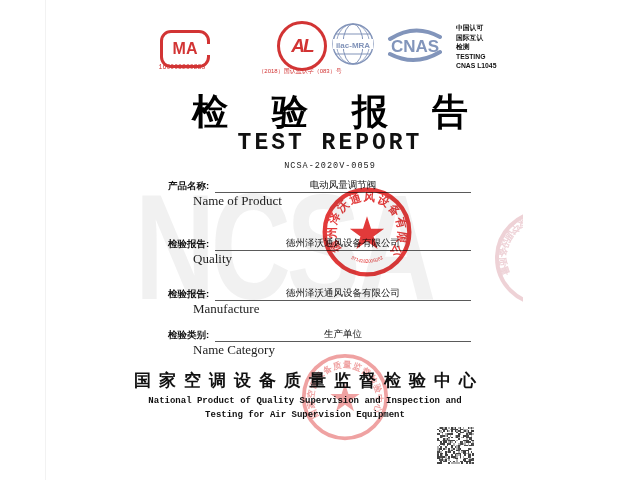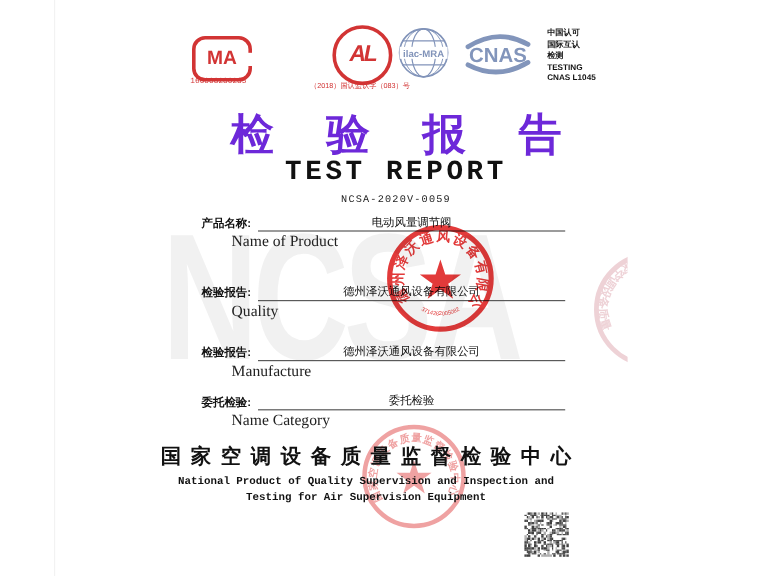--- a/index.html
+++ b/index.html
@@ -18,21 +18,21 @@
   .cal-circle{left:277px;top:21px;width:44px;height:44px;border:3.5px solid #d23434;border-radius:50%;
               display:flex;align-items:center;justify-content:center;}
   .cal-letters{font-size:19px;font-weight:800;color:#d23434;font-style:italic;letter-spacing:-2px;}
   .cal-caption{left:250px;top:67px;width:100px;text-align:center;font-size:6px;color:#d23434;}
   .ilac-svg{left:331px;top:22px;width:44px;height:44px;}
   .cnas-svg{left:386px;top:27px;width:58px;height:36px;}
   .cnas-lines{left:456px;top:23px;font-size:6.8px;font-weight:700;line-height:9.6px;color:#111;}
 
   
   .title-zh{left:20px;right:0;top:88px;text-align:center;font-size:36px;font-weight:600;
-            letter-spacing:44px;padding-left:44px;color:#6d28d9;}
+            letter-spacing:44px;padding-left:44px;color:#000000;}
   .title-en{left:20px;right:0;top:130px;text-align:center;font-family:"Liberation Mono",monospace;
             font-size:23px;font-weight:700;letter-spacing:3px;color:#111;}
   .report-no{left:20px;right:0;top:161px;text-align:center;font-family:"Liberation Mono",monospace;
              font-size:8.5px;letter-spacing:1px;color:#222;}
 
   
   .watermark{left:135px;top:168px;width:360px;height:160px;font-size:150px;line-height:158px;
              font-weight:800;color:rgba(70,70,70,0.075);letter-spacing:-6px;
              transform:scaleX(0.74);transform-origin:left top;z-index:0;}
 
@@ -116,23 +116,23 @@
   <span class="label-zh">检验报告:</span>
   <span class="label-en">Quality</span>
   <span class="value-line">德州泽沃通风设备有限公司</span>
 </div>
 <div class="abs field" style="top:288px">
   <span class="label-zh">检验报告:</span>
   <span class="label-en">Manufacture</span>
   <span class="value-line">德州泽沃通风设备有限公司</span>
 </div>
 <div class="abs field" style="top:329px">
-  <span class="label-zh">委托检验:</span>
+  <span class="label-zh">检验类别:</span>
   <span class="label-en">Name Category</span>
-  <span class="value-line">委托检验</span>
+  <span class="value-line">生产单位</span>
 </div>
 
 <svg class="abs stamp-company" viewBox="0 0 120 120">
   <defs>
     <path id="sealArc" d="M27.2,82.9 A40,40 0 1,1 92.8,82.9" fill="none"></path>
     <path id="sealNumArc" d="M21,73 A42,42 0 0,0 99,73" fill="none"></path>
   </defs>
   <circle cx="60" cy="60" r="54" fill="none" stroke="#e02b2b" stroke-width="5.5"></circle>
   <path d="M60,40 L73.5,81.6 L38.1,55.9 L81.9,55.9 L46.5,81.6 Z" fill="#e02b2b"></path>
   <text font-size="14.5" font-weight="700" fill="#e02b2b" style="letter-spacing:2px">

